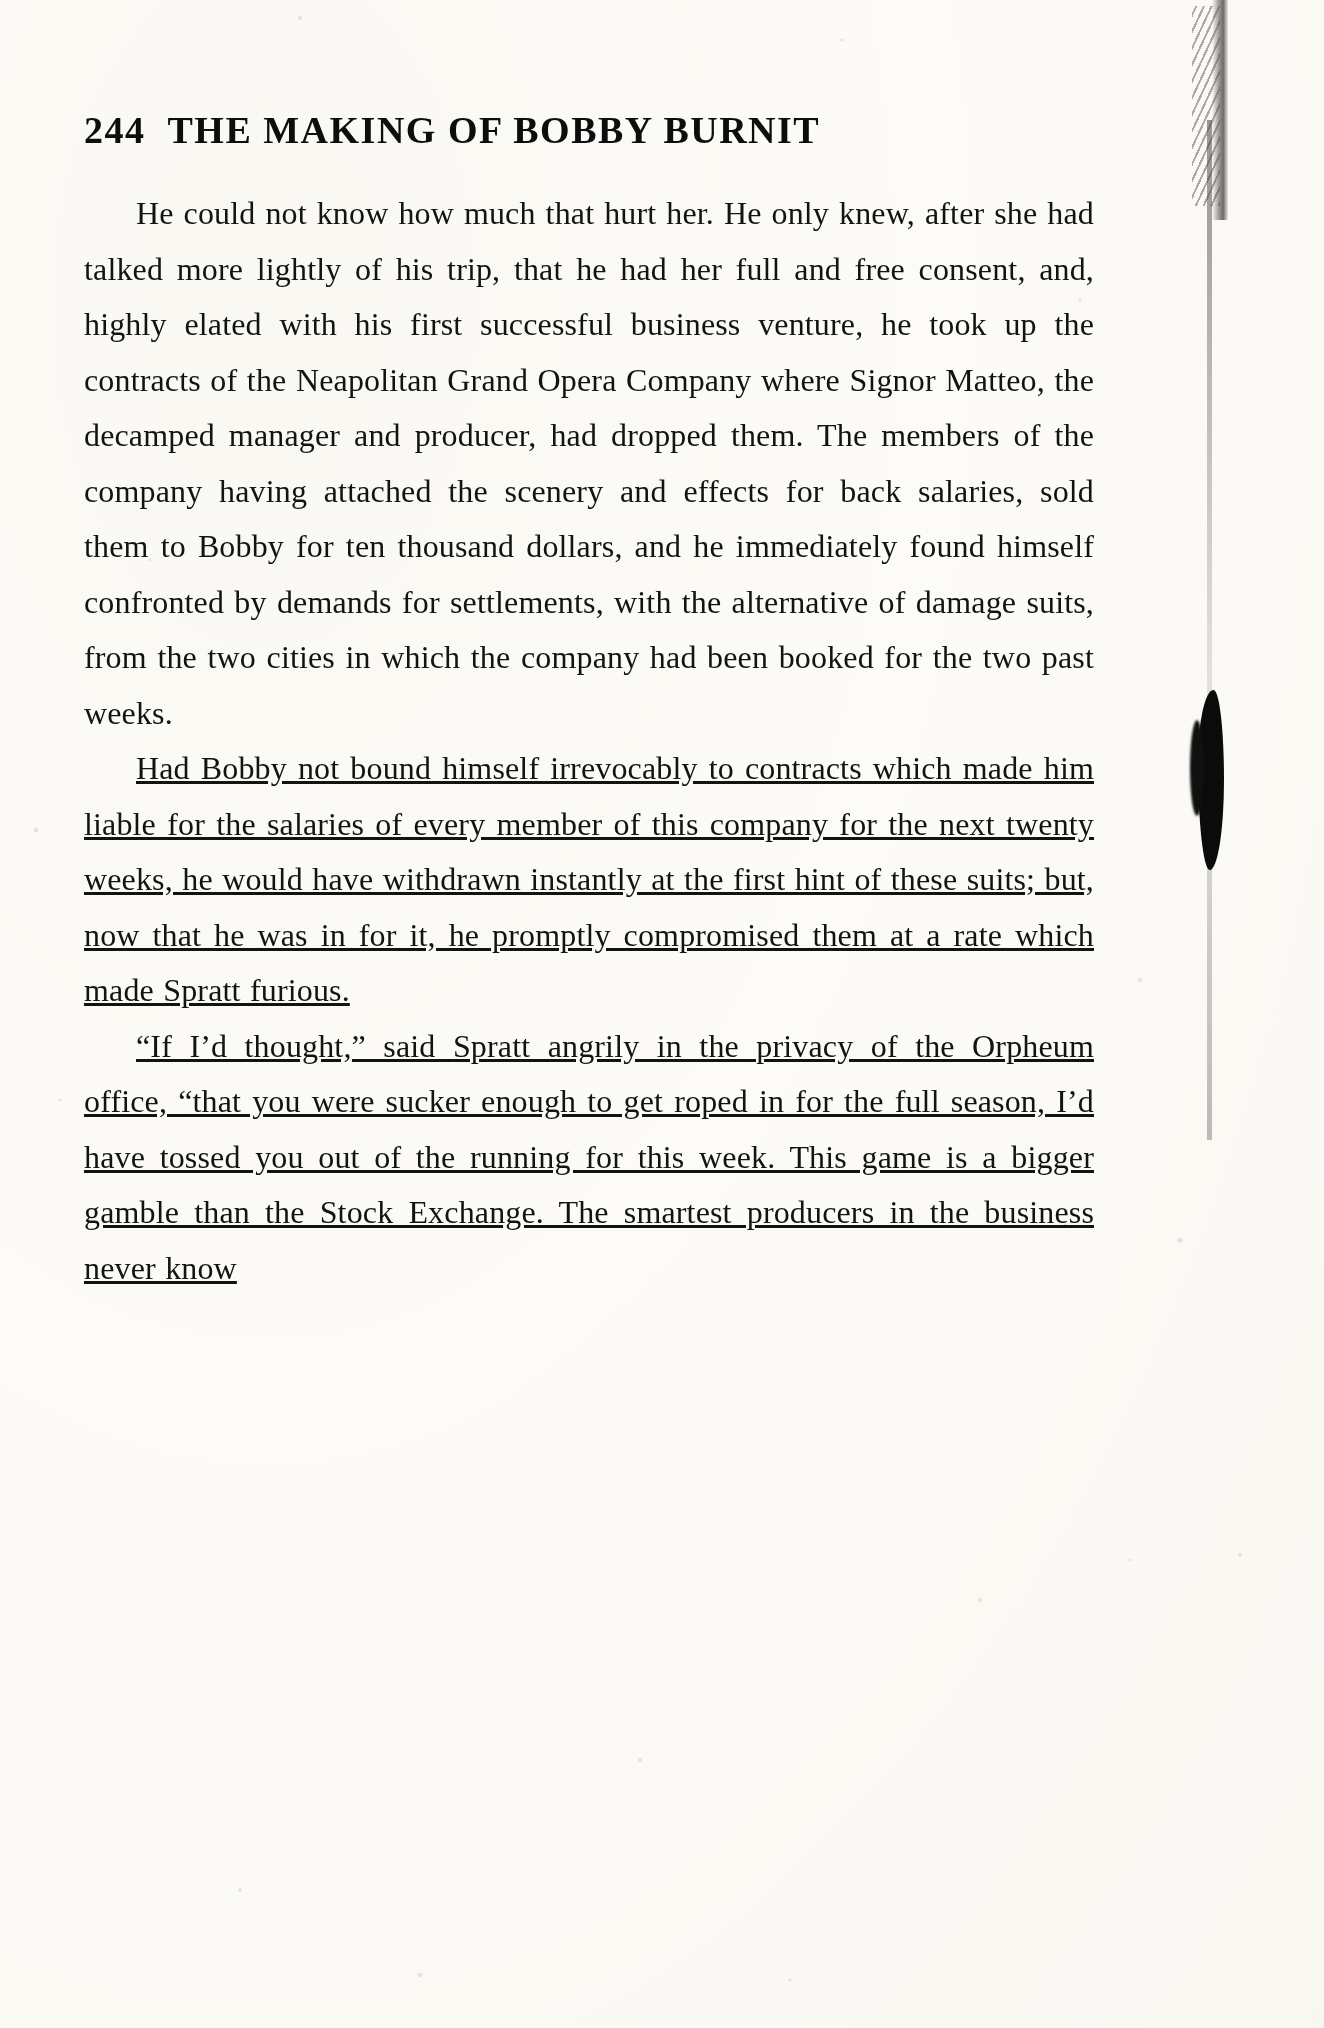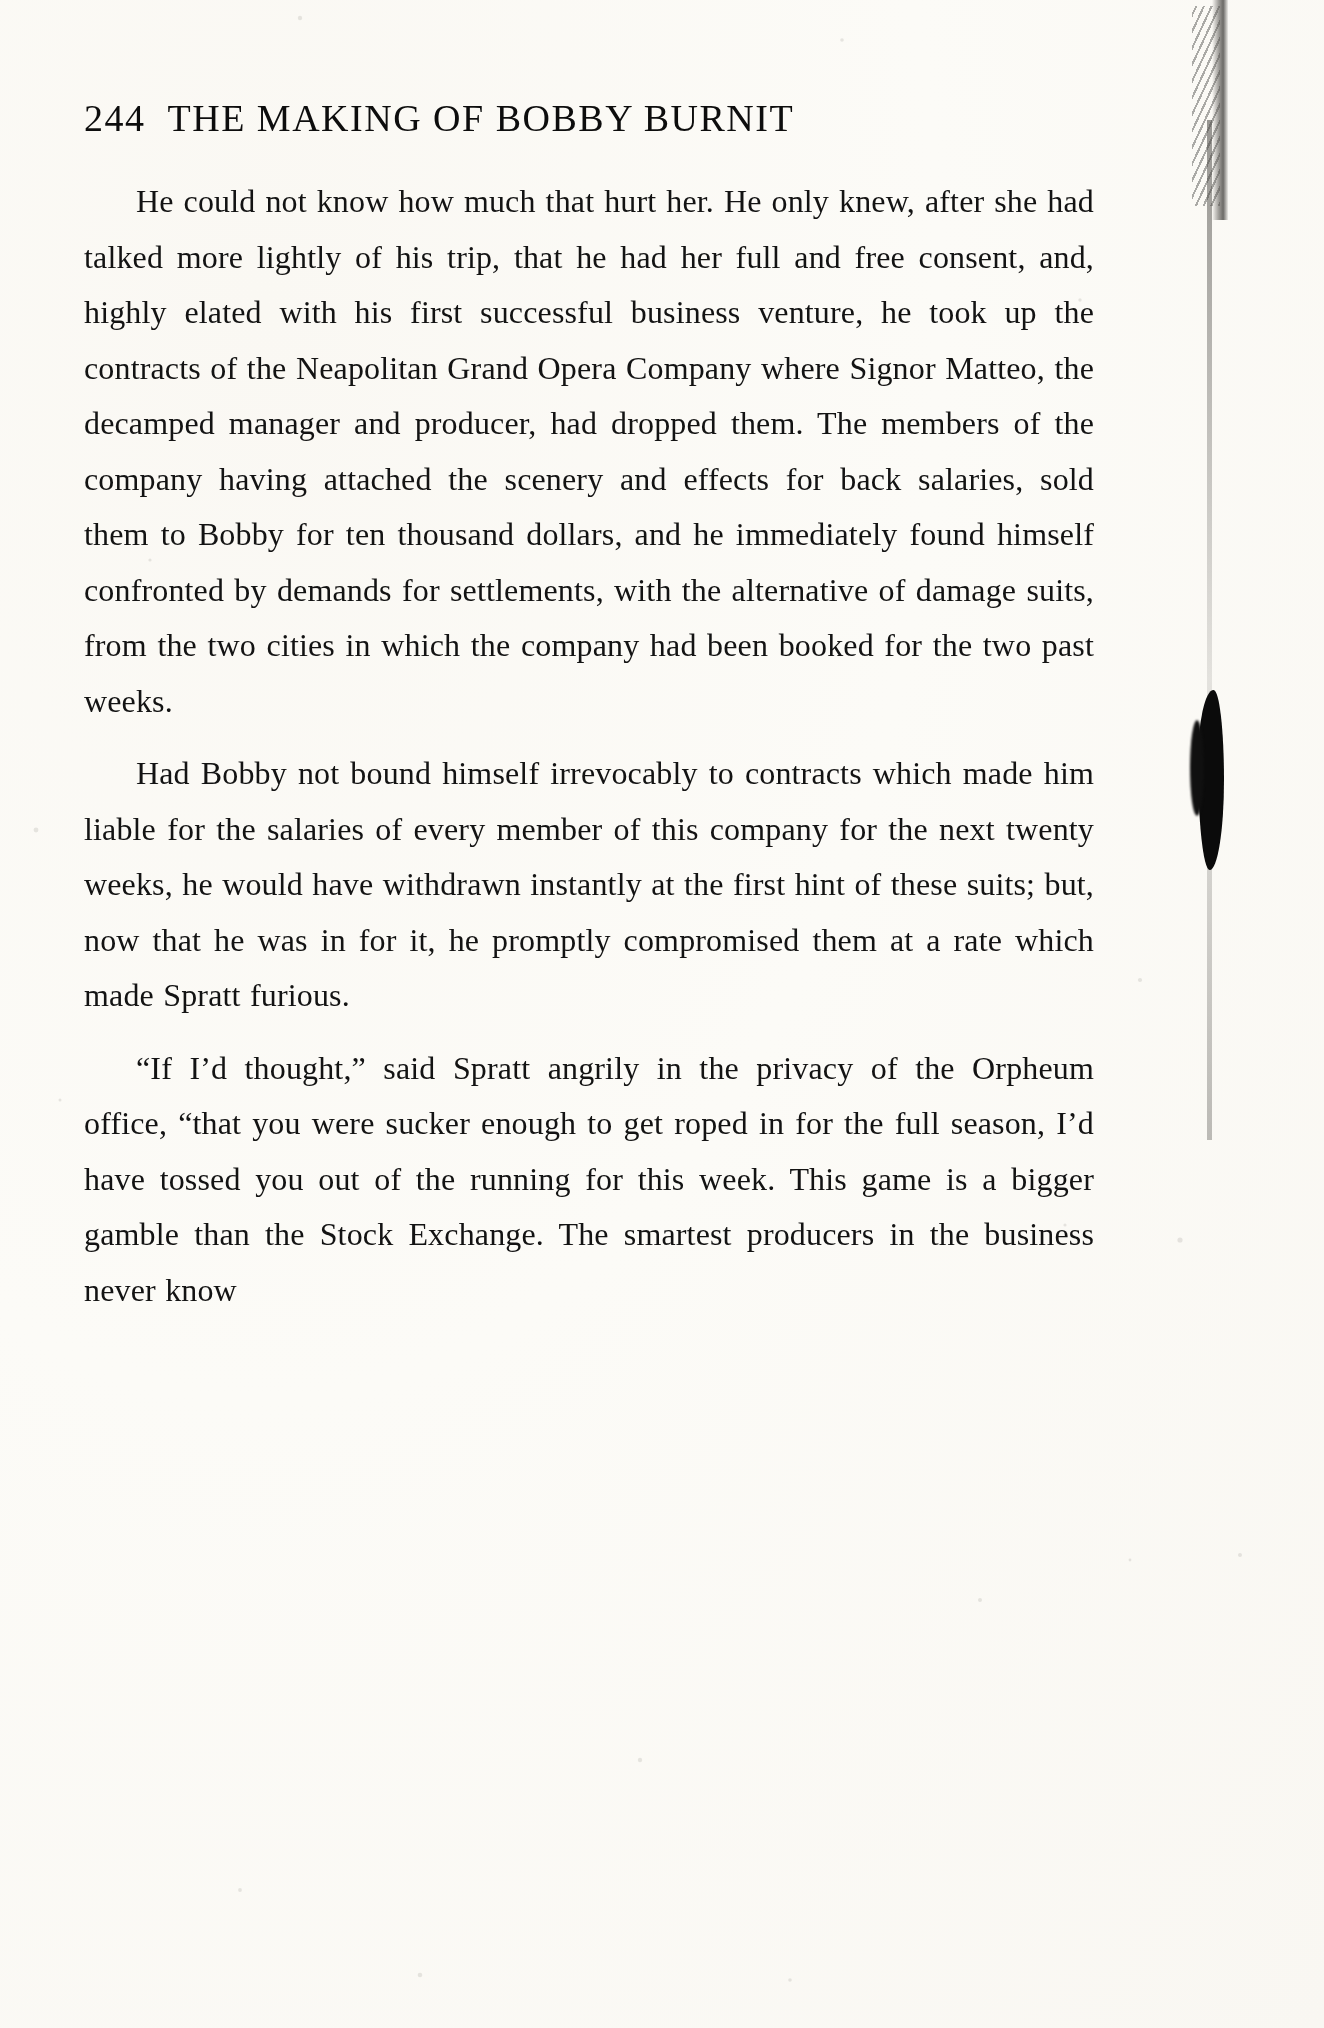--- a/index.html
+++ b/index.html
@@ -32,43 +32,44 @@
   }
   .content {
     position: absolute;
     left: 84px;
     top: 96px;
     width: 1010px;
   }
   .running-head {
     font-size: 38px;
     letter-spacing: 1.5px;
-    font-weight: 400;
+    font-weight: 700;
     white-space: nowrap;
-    margin: 0 0 34px 0;
+    margin: 12px 0 34px 0;
     color: #0d0d0d;
     transform: scaleY(1.02);
   }
   .running-head .folio {
     margin-right: 22px;
   }
   .body-text p {
     font-size: 32px;
     line-height: 55.5px;
     text-align: justify;
     text-justify: inter-word;
     margin: 0;
     text-indent: 52px;
     color: #131313;
     letter-spacing: .15px;
     word-spacing: 1.2px;
     -webkit-font-smoothing: none;
   }
   .body-text p + p {
-    margin-top: 17px;
+    margin-top: 0px;
+    text-decoration: underline;
   }
   
   .edge-gutter {
     position: absolute;
     top: 0;
     right: 0;
     width: 130px;
     height: 100%;
     pointer-events: none;
   }

